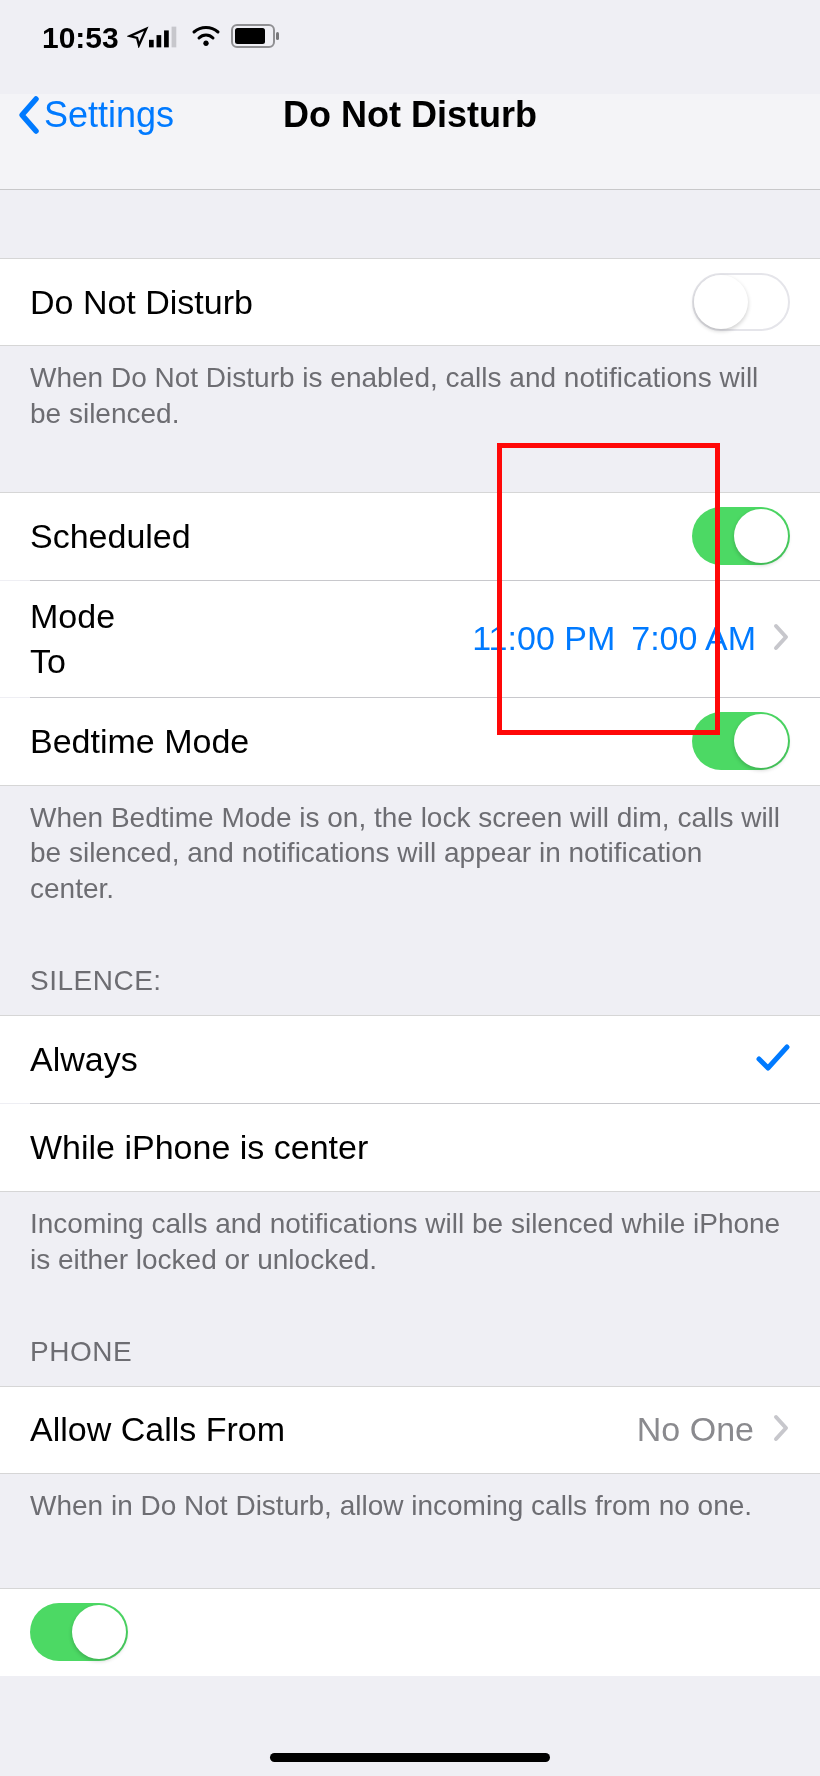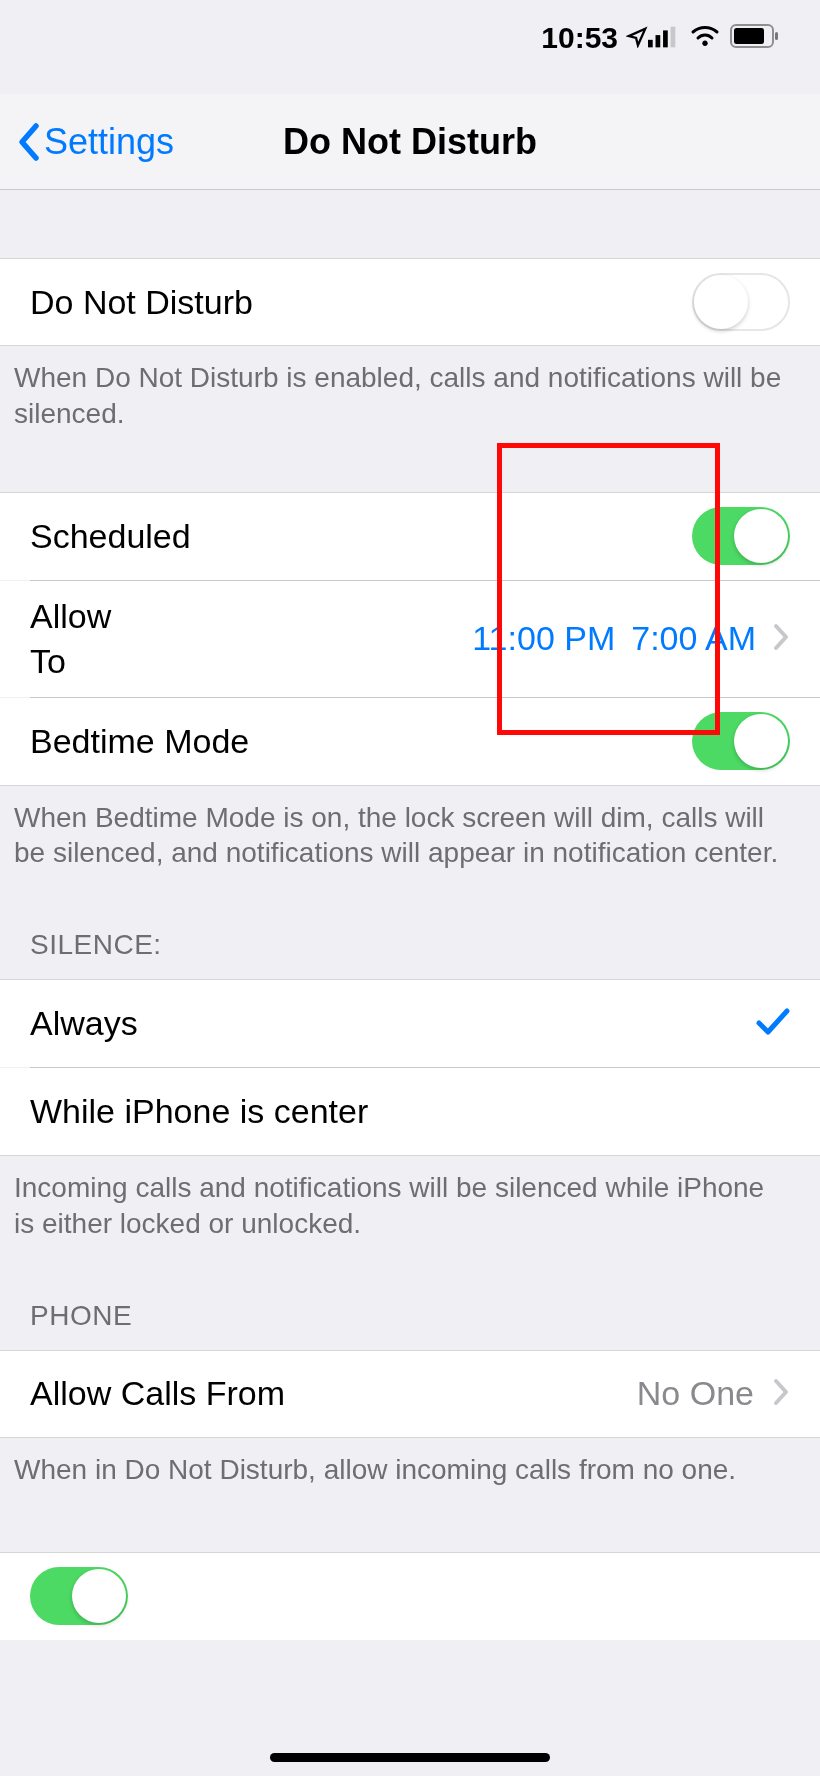--- a/index.html
+++ b/index.html
@@ -14,40 +14,39 @@
       font-family: -apple-system, "Helvetica Neue", Helvetica, Arial, sans-serif;
       background: #EFEFF4;
       color: #000;
       position: relative;
       overflow: hidden;
     }
     .status-bar {
       height: 48px;
       display: flex;
       align-items: center;
-      justify-content: flex-end;
+      justify-content: flex-start;
       padding: 0 40px 0 42px;
       font-size: 30px;
       font-weight: 600;
       margin-top: 14px;
     }
     .status-left {
       display: flex;
       align-items: center;
       gap: 8px;
     }
     .status-right {
       display: flex;
       align-items: center;
       gap: 10px;
     }
     .nav-bar {
       height: 96px;
       display: flex;
-      align-items: center;
       position: relative;
       border-bottom: 1px solid rgba(0,0,0,0.18);
       background: #F4F4F7;
     }
     .nav-back {
       position: absolute;
       left: 14px;
       display: flex;
       align-items: center;
       color: #007AFF;
@@ -80,21 +79,21 @@
       border-top: 1px solid rgba(0,0,0,0.16);
       margin-left: 30px;
     }
     .group-top {
       border-top: 1px solid rgba(0,0,0,0.16);
     }
     .group-bottom {
       border-bottom: 1px solid rgba(0,0,0,0.16);
     }
     .footer {
-      padding: 14px 30px 0 14px;
+      padding: 14px 30px 0 30px;
       font-size: 28px;
       color: #6D6D72;
       line-height: 1.28;
     }
     .header-label {
       padding: 0 30px 18px 30px;
       font-size: 28px;
       color: #6D6D72;
       letter-spacing: 0.5px;
     }
@@ -238,21 +237,21 @@
 
 <div class="cell group-top">
   <span class="cell-label">Scheduled</span>
   <div class="toggle toggle-on">
     <div class="toggle-knob"></div>
   </div>
 </div>
 <div class="cell-sep"></div>
 <div class="schedule-cell">
   <div class="schedule-labels">
-    <span>Allow</span>
+    <span>Mode</span>
     <span>To</span>
   </div>
   <div class="schedule-times">
     <span>11:00 PM</span>
     <span>7:00 AM</span>
   </div>
   <span class="chevron">
     <svg width="18" height="28" viewBox="0 0 16 28">
         <polyline points="3,3 13,14 3,25" fill="none" stroke="#C7C7CC" stroke-width="4" stroke-linecap="round" stroke-linejoin="round"></polyline>
       </svg>

